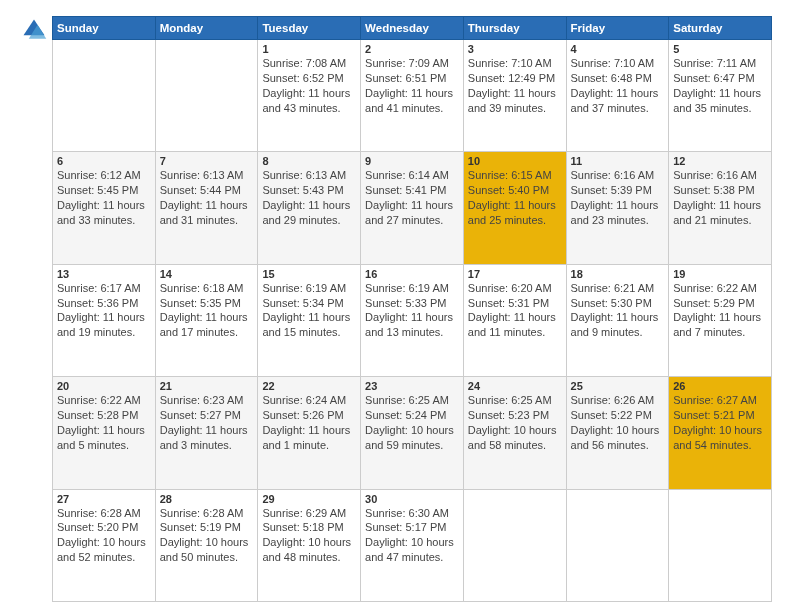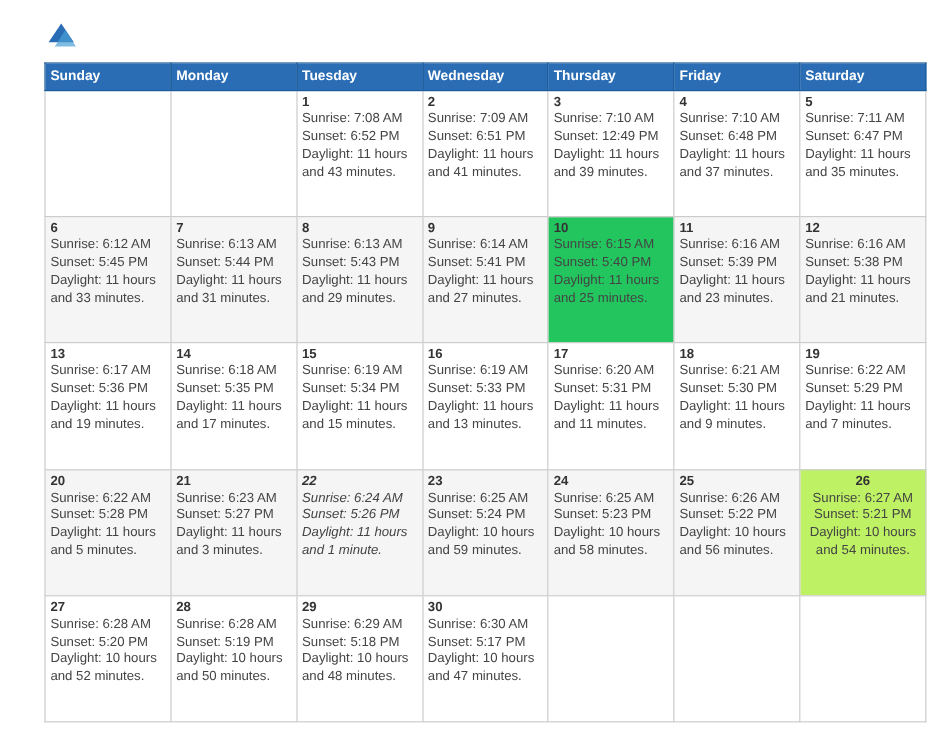--- a/index.html
+++ b/index.html
@@ -7,23 +7,23 @@
       font-family: Arial, sans-serif;
       background: #fff;
       width: 792px;
       height: 612px;
       overflow: hidden;
     }
     .page {
       width: 792px;
       height: 612px;
       background: #fff;
-      padding: 16px 20px 10px 37px;
+      padding: 16px 20px 10px 20px;
       display: flex;
-      flex-direction: column;
+      flex-direction: row;
     }
     .header {
       display: flex;
       justify-content: space-between;
       align-items: flex-start;
       margin-bottom: 8px;
     }
     .logo {
       display: flex;
       align-items: center;
@@ -191,21 +191,21 @@
             <div class="day-info">Sunrise: 6:13 AM
 Sunset: 5:43 PM
 Daylight: 11 hours and 29 minutes.</div>
           </td>
           <td style="background: rgb(245, 245, 245);">
             <span class="day-num">9</span>
             <div class="day-info">Sunrise: 6:14 AM
 Sunset: 5:41 PM
 Daylight: 11 hours and 27 minutes.</div>
           </td>
-          <td style="background: #22c55e;">
+          <td style="background: #eab308;">
             <span class="day-num">10</span>
             <div class="day-info">Sunrise: 6:15 AM
 Sunset: 5:40 PM
 Daylight: 11 hours and 25 minutes.</div>
           </td>
           <td style="background: rgb(245, 245, 245);">
             <span class="day-num">11</span>
             <div class="day-info">Sunrise: 6:16 AM
 Sunset: 5:39 PM
 Daylight: 11 hours and 23 minutes.</div>
@@ -267,21 +267,21 @@
             <div class="day-info">Sunrise: 6:22 AM
 Sunset: 5:28 PM
 Daylight: 11 hours and 5 minutes.</div>
           </td>
           <td style="background: rgb(245, 245, 245);">
             <span class="day-num">21</span>
             <div class="day-info">Sunrise: 6:23 AM
 Sunset: 5:27 PM
 Daylight: 11 hours and 3 minutes.</div>
           </td>
-          <td style="background: rgb(245, 245, 245); font-style: italic;">
+          <td style="background: rgb(245, 245, 245);">
             <span class="day-num">22</span>
             <div class="day-info">Sunrise: 6:24 AM
 Sunset: 5:26 PM
 Daylight: 11 hours and 1 minute.</div>
           </td>
           <td style="background: rgb(245, 245, 245);">
             <span class="day-num">23</span>
             <div class="day-info">Sunrise: 6:25 AM
 Sunset: 5:24 PM
 Daylight: 10 hours and 59 minutes.</div>
@@ -291,21 +291,21 @@
             <div class="day-info">Sunrise: 6:25 AM
 Sunset: 5:23 PM
 Daylight: 10 hours and 58 minutes.</div>
           </td>
           <td style="background: rgb(245, 245, 245); margin-top: 32px;">
             <span class="day-num">25</span>
             <div class="day-info">Sunrise: 6:26 AM
 Sunset: 5:22 PM
 Daylight: 10 hours and 56 minutes.</div>
           </td>
-          <td style="background: #bef264; text-align: center;">
+          <td style="background: #eab308;">
             <span class="day-num">26</span>
             <div class="day-info">Sunrise: 6:27 AM
 Sunset: 5:21 PM
 Daylight: 10 hours and 54 minutes.</div>
           </td>
         </tr>
         <tr>
           <td>
             <span class="day-num">27</span>
             <div class="day-info">Sunrise: 6:28 AM

